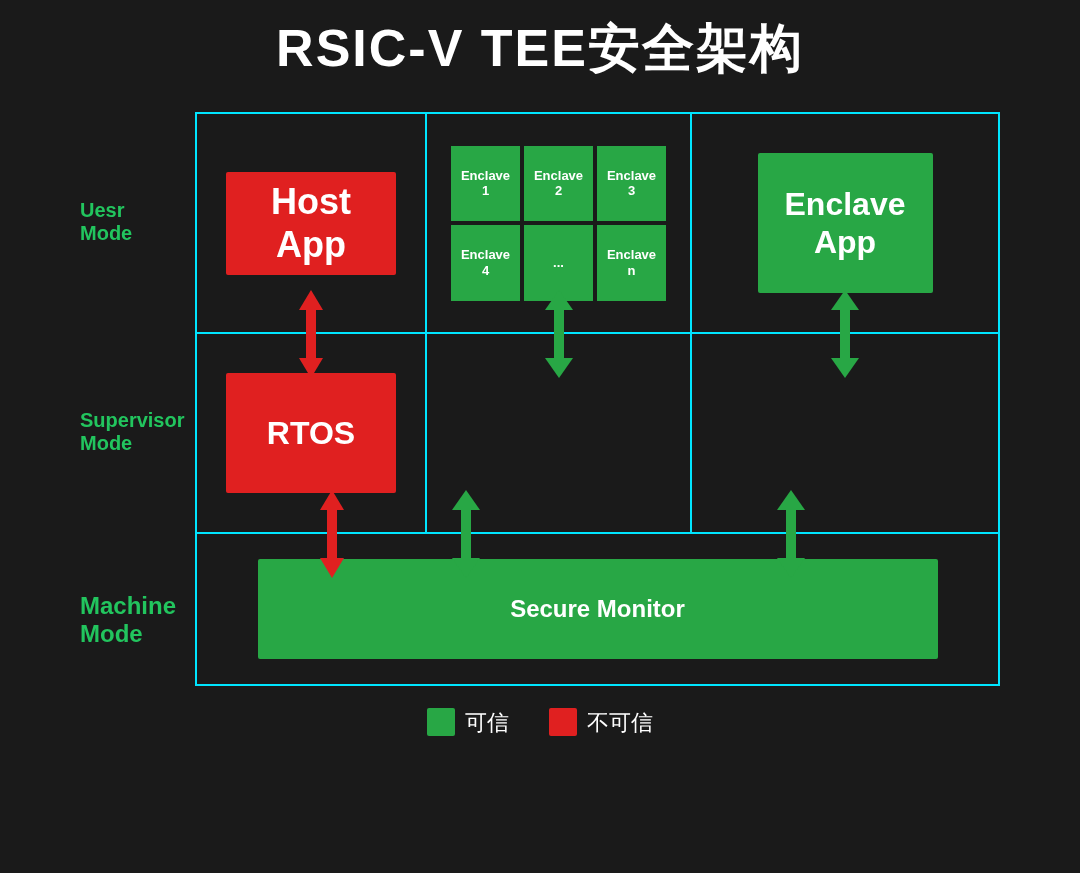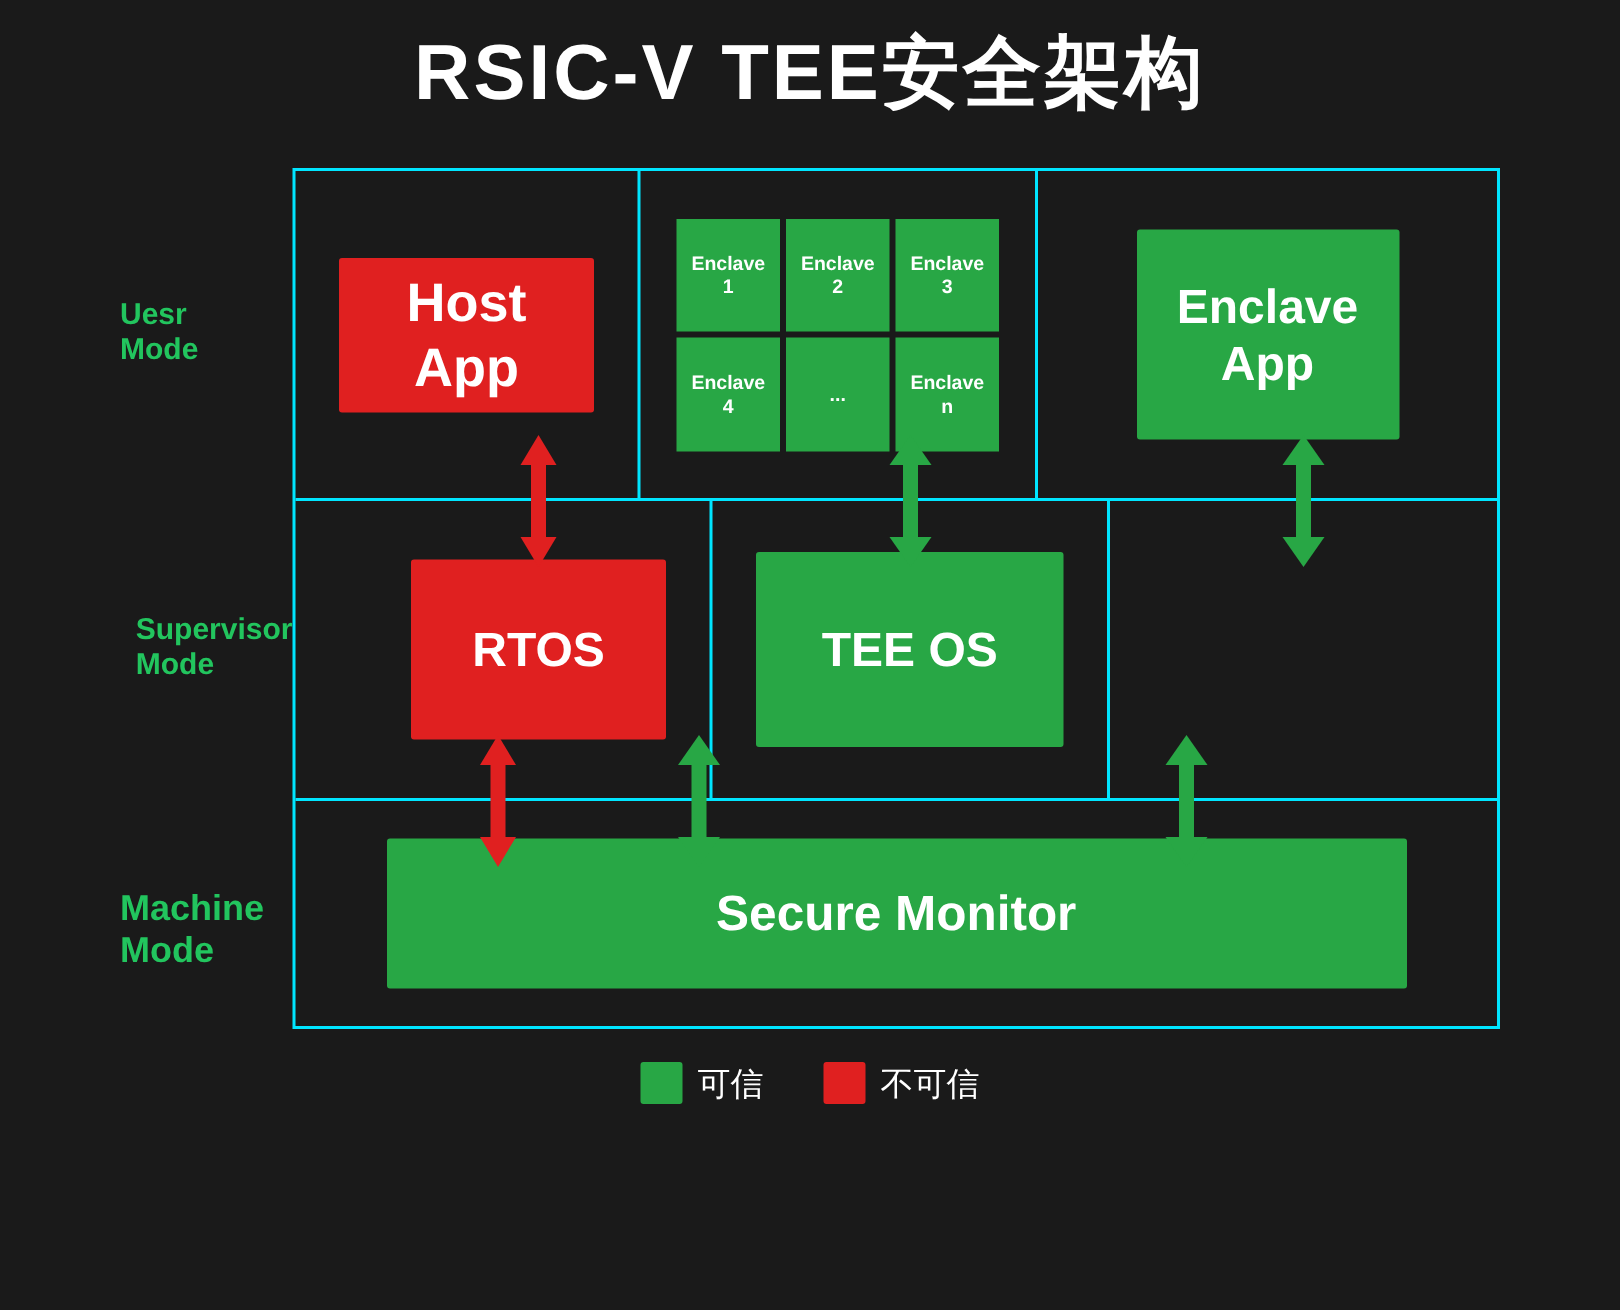--- a/index.html
+++ b/index.html
@@ -36,21 +36,21 @@
     .row-label {
       display: flex;
       align-items: center;
       justify-content: flex-start;
       font-size: 18px;
       font-weight: bold;
       color: #22c55e;
       padding-left: 0;
     }
     .row-label-user { height: 220px; }
-    .row-label-supervisor { height: 200px; justify-content: flex-end; }
+    .row-label-supervisor { height: 200px; }
     .row-label-machine { height: 150px; }
 
     .grid-area {
       border: 2px solid #00e5ff;
       display: flex;
       flex-direction: column;
       flex: 1;
     }
 
     
@@ -111,21 +111,21 @@
     }
     .enclave-app-block {
       width: 175px;
       height: 140px;
       font-size: 32px;
       line-height: 1.2;
     }
     .secure-monitor-block {
       width: 680px;
       height: 100px;
-      font-size: 33px;
+      font-size: 24px;
     }
 
     
     .enclave-grid {
       display: grid;
       grid-template-columns: 1fr 1fr 1fr;
       grid-template-rows: 1fr 1fr;
       gap: 4px;
       width: 215px;
       height: 155px;
@@ -212,21 +212,21 @@
       </div>
 
       <div class="cell cell-right">
         <div class="block block-green enclave-app-block" style="white-space: pre-line;">Enclave
 App</div>
       </div>
     </div>
 
     <div class="grid-row grid-row-supervisor" style="position: relative;">
 
-      <div class="cell cell-left" style="position: relative; margin-left: 48px;">
+      <div class="cell cell-left" style="position: relative;">
 
         <div style="position: absolute; top: -44px; left: 50%; transform: translateX(-50%); z-index: 10;">
           <svg width="40" height="88" viewBox="0 0 40 88">
 
             <polygon points="20,88 8,68 32,68" fill="#e02020"></polygon>
 
             <polygon points="20,0 8,20 32,20" fill="#e02020"></polygon>
 
             <rect x="15" y="20" width="10" height="48" fill="#e02020"></rect>
           </svg>
@@ -236,21 +236,20 @@
 
       <div class="cell cell-middle" style="position: relative;">
 
         <div style="position: absolute; top: -44px; left: 50%; transform: translateX(-50%); z-index: 10;">
           <svg width="44" height="88" viewBox="0 0 44 88">
             <polygon points="22,88 8,68 36,68" fill="#28a745"></polygon>
             <polygon points="22,0 8,20 36,20" fill="#28a745"></polygon>
             <rect x="17" y="20" width="10" height="48" fill="#28a745"></rect>
           </svg>
         </div>
-        <div class="block block-green tee-os-block">TEE OS</div>
       </div>
 
       <div class="cell cell-right" style="position: relative;">
 
         <div style="position: absolute; top: -44px; left: 50%; transform: translateX(-50%); z-index: 10;">
           <svg width="44" height="88" viewBox="0 0 44 88">
             <polygon points="22,88 8,68 36,68" fill="#28a745"></polygon>
             <polygon points="22,0 8,20 36,20" fill="#28a745"></polygon>
             <rect x="17" y="20" width="10" height="48" fill="#28a745"></rect>
           </svg>

